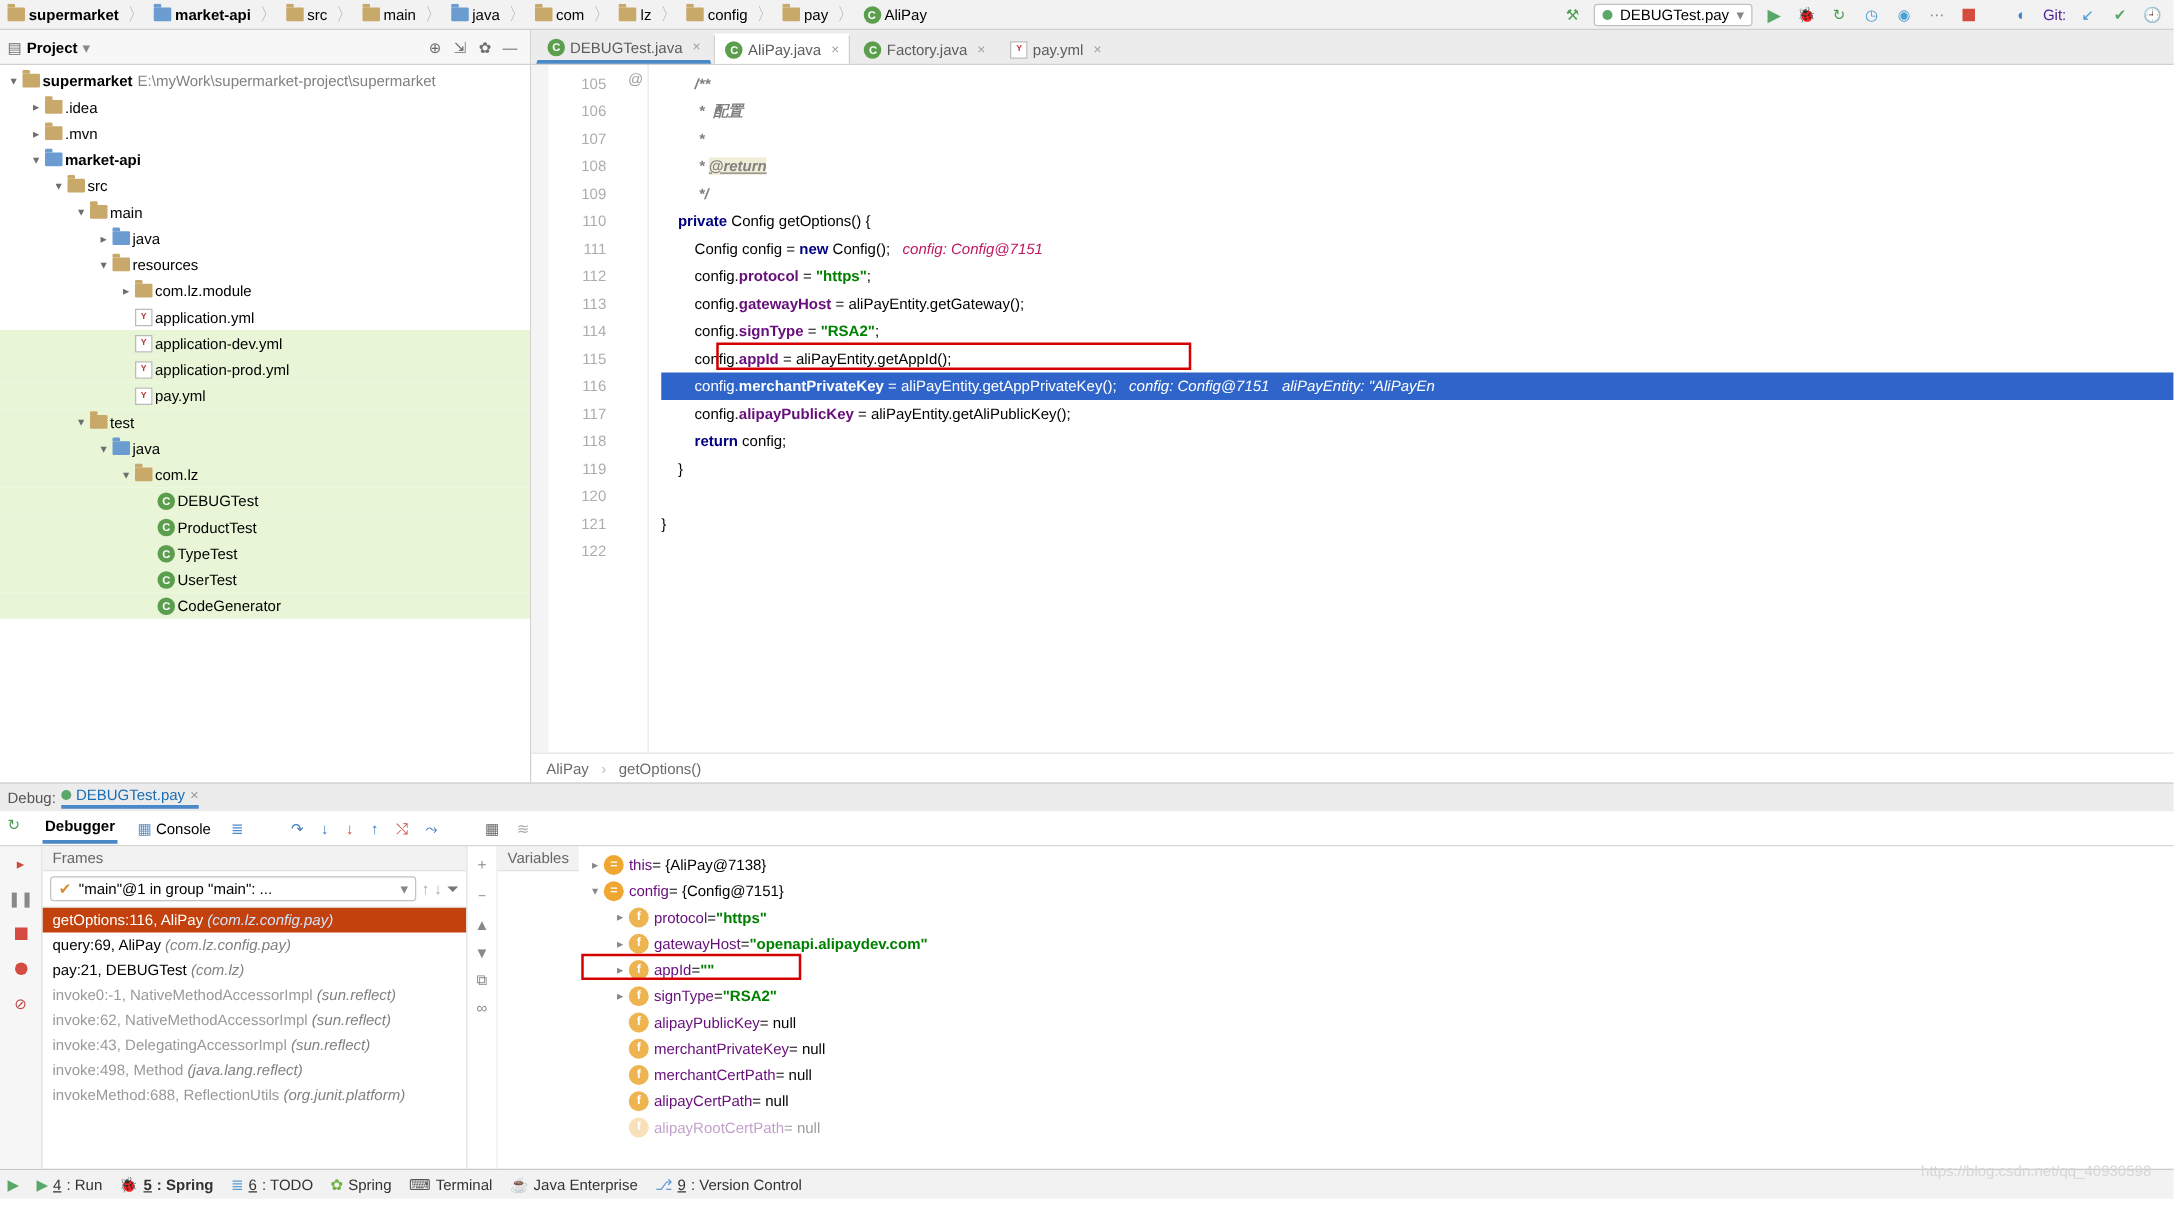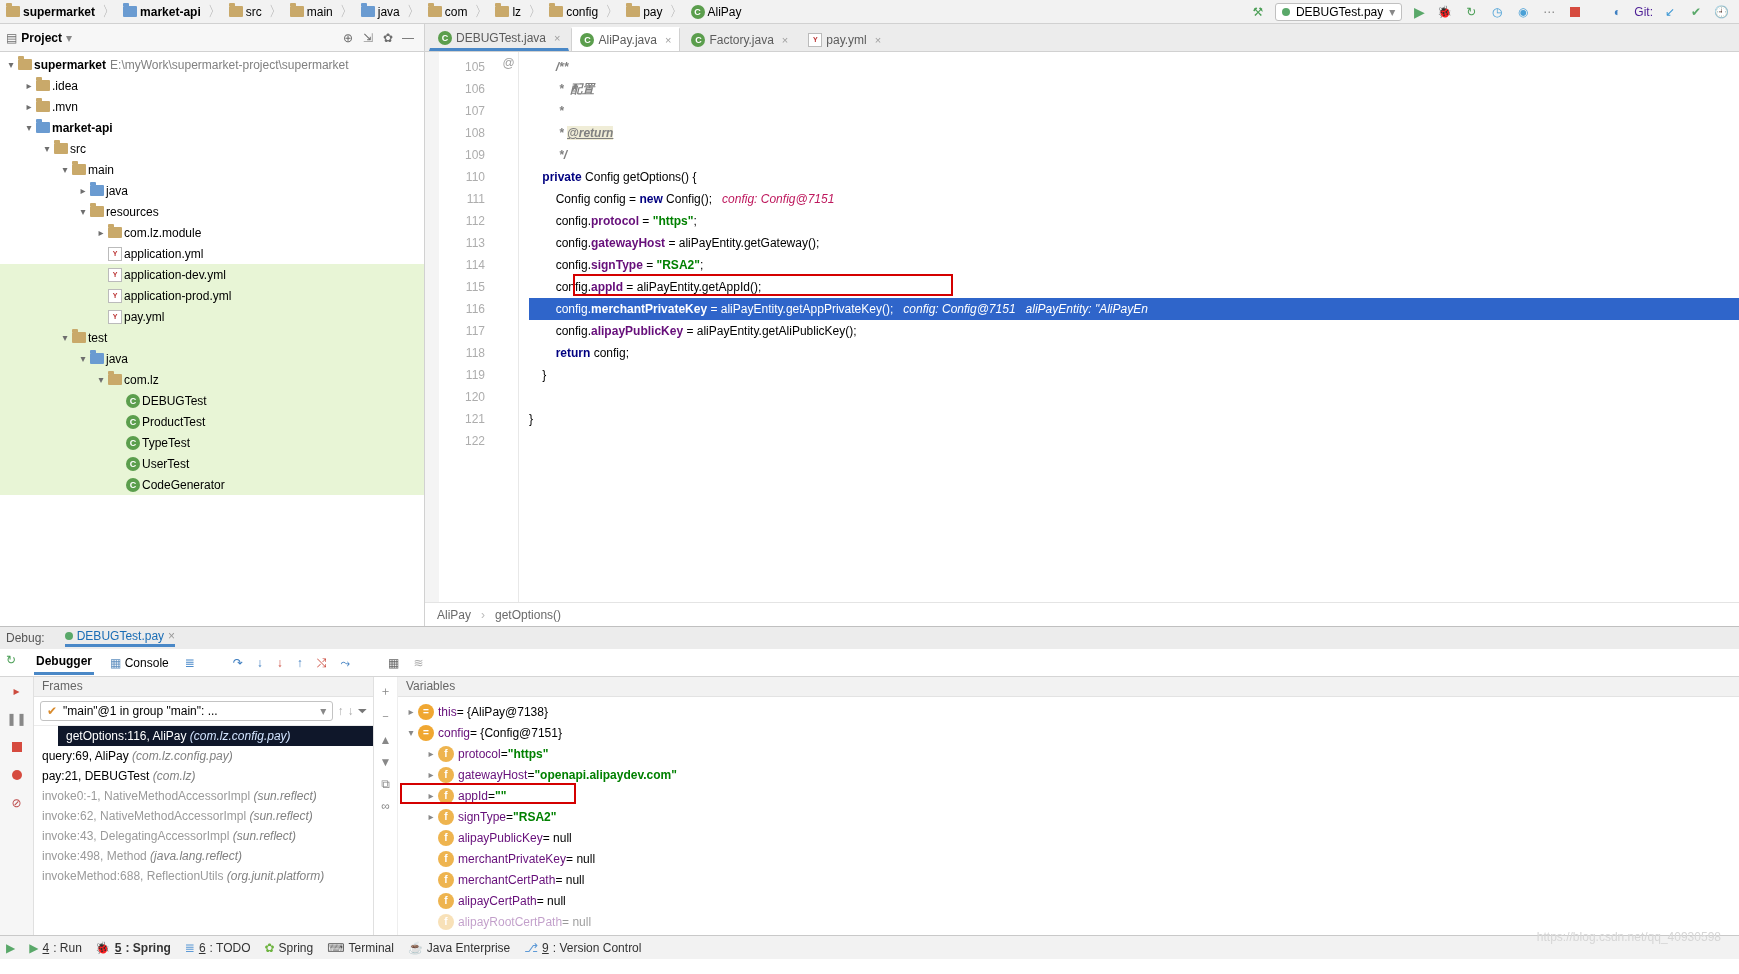--- a/index.html
+++ b/index.html
@@ -48,35 +48,35 @@
 .docU{ color:#808080; font-style:italic; font-weight:bold; background:#f0edd7; text-decoration: underline;}
 .hint{ color:#be185d; font-style:italic;}
 .line { height:22px; }
 .exec-line { background:#2f65ca; color:#fff; }
 .exec-line .fld, .exec-line .kw, .exec-line .hint { color:#fff; }
 .redbox { position:absolute; border:2px solid #d40000; }
 .nav-trail { height:24px; border-top:1px solid #e4e4e4; display:flex; align-items:center; padding-left:12px; color:#6a6a6a; gap:10px; }
 
 
 .dbg { border-top:1px solid #c0c0c0; background:#fff; }
-.dbg-head { height:22px; display:flex; align-items:center; background:#ececec; padding:0 6px; gap:20px;}
+.dbg-head { height:22px; display:flex; align-items:center; background:#ececec; padding:0 6px; gap:4px;}
 .dbg-head .cur { color:#1a6db5; border-bottom:3px solid #4a88c7; padding-bottom:1px; display:flex; align-items:center; gap:4px;}
 .dbg-tabs { height:28px; display:flex; align-items:center; border-bottom:1px solid #d5d5d5; padding-left:34px; gap:14px;}
 .dbg-tabs .t { padding:4px 2px; }
 .dbg-tabs .t.active { border-bottom:3px solid #4a88c7; font-weight:bold;}
 .dbg-body { display:flex; height:258px; }
 .dbg-left { width:34px; border-right:1px solid #e0e0e0; background:#f6f6f6; display:flex; flex-direction:column; align-items:center; padding-top:4px; gap:8px;}
 .dbg-left .b { width:20px; height:20px; display:flex; align-items:center; justify-content:center;}
 .frames { width:340px; border-right:1px solid #e0e0e0; display:flex; flex-direction:column;}
 .panel-title { height:20px; background:#f2f2f2; padding:2px 8px; color:#666; border-bottom:1px solid #e3e3e3;}
 .frm-tool { display:flex; align-items:center; padding:4px 6px; gap:4px; border-bottom:1px solid #ececec;}
 .frm-sel { flex:1; border:1px solid #c3c3c3; border-radius:3px; padding:2px 6px; background:#fff; display:flex; align-items:center; gap:6px;}
 .frm-list { flex:1; overflow:auto;}
 .frm-row { padding:3px 8px; white-space:nowrap; overflow:hidden; text-overflow:ellipsis;}
-.frm-row.sel { background:#0f172a; color:#fff;margin-left:24px;}
+.frm-row.sel { background:#c2410c; color:#fff;}
 .frm-row.sel .dim { color:#d2e4ff; font-style:italic;}
 .frm-row .dim { color:#808080; font-style:italic;}
 .vars { flex:1; display:flex; }
 .vars-tool { width:24px; border-right:1px solid #eee; display:flex; flex-direction:column; align-items:center; padding-top:6px; gap:8px; color:#888;}
 .vars-tree { flex:1; overflow:auto; padding:4px 0; position:relative;}
 .vrow { display:flex; align-items:center; height:21px; padding-left:4px;}
 .vrow .arr { width:14px; color:#888; font-size:10px; text-align:center;}
 .vkind { width:16px; height:16px; border-radius:8px; font-size:10px; font-weight:bold; color:#fff; display:flex; align-items:center; justify-content:center; margin-right:4px;}
 .k-eq { background:#f0a732; } .k-f { background:#eeb44f; }
 .vname { color:#660e7a; }
@@ -482,21 +482,21 @@
     </div>
     <div class="vars">
       <div class="vars-tool">
         <span>＋</span>
         <span>－</span>
         <span>▲</span>
         <span>▼</span>
         <span>⧉</span>
         <span>∞</span>
       </div>
-      <div style="flex:1; display:flex; flex-direction:column">
+      <div style="flex:1; display:flex; flex-direction:row">
         <div class="panel-title">Variables</div>
         <div class="vars-tree" id="vars">
             <div class="vrow" style="padding-left: 6px;">
               <span class="arr">▸</span>
               <span class="vkind k-eq">=</span>
               <span class="vname">this</span>
               <span class="vval"> = {AliPay@7138}</span>
             </div>
             <div class="vrow" style="padding-left: 6px;">
               <span class="arr">▾</span>

